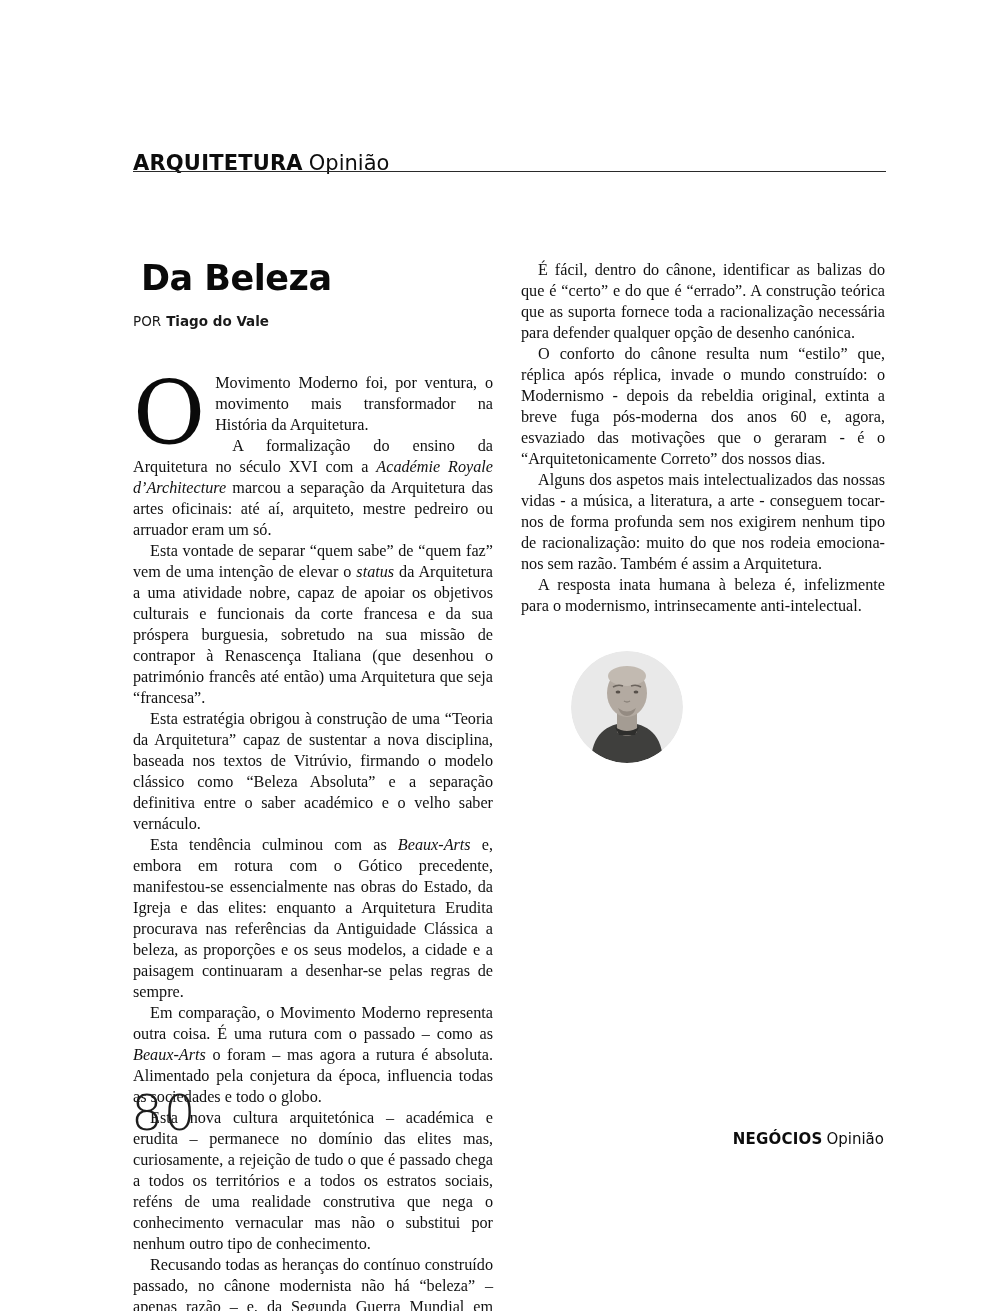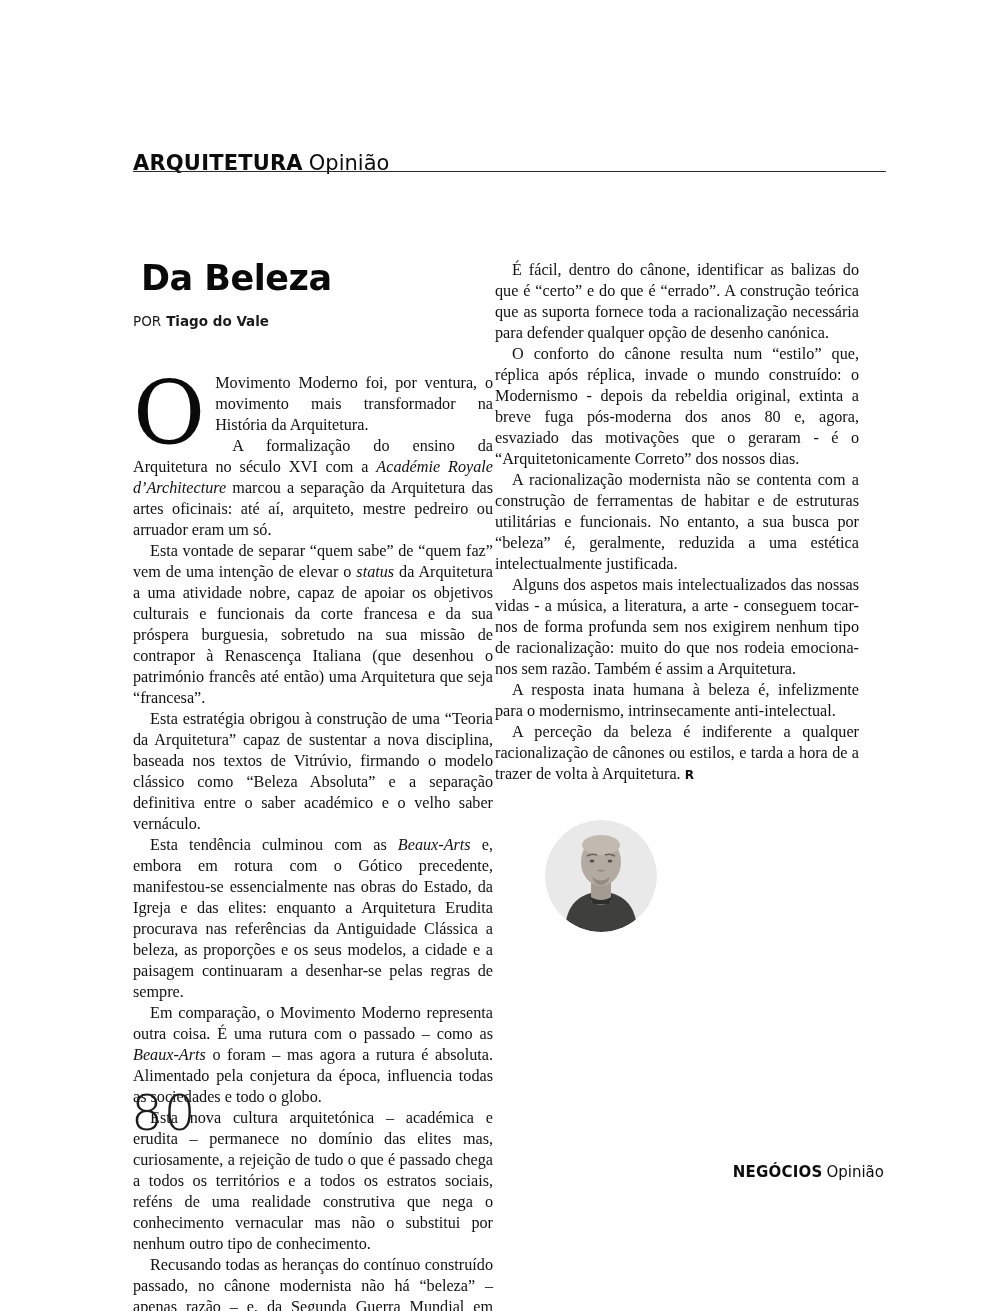--- a/index.html
+++ b/index.html
@@ -13,21 +13,21 @@
   .kicker{position:absolute;left:133px;top:138px;width:751px;
     font-family:"DejaVu Sans", sans-serif;font-size:21px;color:#0d0d0d;margin-top:13px;}
   .kicker .section{font-weight:bold;letter-spacing:0.2px;}
   .kicker .subsection{font-weight:normal;margin-left:6px;}
   .kicker-rule{position:absolute;left:133px;top:171px;width:753px;height:0;
     border-top:1.6px solid #2a2a2a;}
 
   
   .col{position:absolute;top:260px;}
   .col-left{left:133px;width:360px;}
-  .col-right{left:495px;width:364px;}
+  .col-right{left:521px;width:364px;}
 
   .article-title{font-family:"DejaVu Sans", sans-serif;font-weight:bold;
     font-size:35px;letter-spacing:-0.5px;color:#0a0a0a;margin:0 0 16px 8px;line-height:1.05;}
   .byline{font-family:"DejaVu Sans", sans-serif;font-size:13.5px;color:#1a1a1a;margin-bottom:44px;}
   .byline .prefix{font-weight:normal;margin-right:5px;margin-top:21px;}
   .byline .author{font-weight:bold;}
 
   .body-text{font-size:16.2px;line-height:21px;}
   .para{margin:0;text-indent:17px;text-align:justify;}
   .col-left .body-text p:first-of-type{text-indent:0;}
@@ -41,21 +41,21 @@
   .author-box{margin-top:34px;display:flex;align-items:flex-start;margin-left:50px;}
   .author-photo{width:112px;height:112px;border-radius:50%;overflow:hidden;flex:0 0 auto;}
   .author-info{margin-left:20px;font-family:"DejaVu Sans", sans-serif;
     font-size:14.5px;line-height:22px;color:#1c1c1c;padding-top:2px;width:178px;}
   .author-info .heading{font-weight:bold;margin:0 0 1px 0;}
 
   
   .page-number{position:absolute;left:131px;top:1084px;
     font-family:"DejaVu Sans", sans-serif;font-weight:300;font-size:50px;color:#1d1d1d;
     letter-spacing:1px;}
-  .folio{position:absolute;right:116px;top:1163px;
+  .folio{position:absolute;right:116px;top:1130px;
     font-family:"DejaVu Sans", sans-serif;font-size:15px;color:#0d0d0d;}
   .folio .brand{font-weight:bold;letter-spacing:0.2px;}
   .folio .suffix{font-weight:normal;margin-left:4px;}
 </style>
 </head>
 <body>
 
 <div class="page">
 
   <div class="kicker">
@@ -70,25 +70,23 @@
     </div>
     <div class="body-text">
       <span class="dropcap">O</span>
       <div style="display:contents;"><p class="para"><span>Movimento Moderno foi, por ventura, o movimento mais transformador na História da Arquitetura.</span></p><p class="para"><span>A formalização do ensino da Arquitetura no século XVI com a </span><span class="it">Académie Royale d’Architecture</span><span> marcou a separação da Arquitetura das artes oficinais: até aí, arquiteto, mestre pedreiro ou arruador eram um só.</span></p><p class="para"><span>Esta vontade de separar “quem sabe” de “quem faz” vem de uma intenção de elevar o </span><span class="it">status</span><span> da Arquitetura a uma atividade nobre, capaz de apoiar os objetivos culturais e funcionais da corte francesa e da sua próspera burguesia, sobretudo na sua missão de contrapor à Renascença Italiana (que desenhou o património francês até então) uma Arquitetura que seja “francesa”.</span></p><p class="para"><span>Esta estratégia obrigou à construção de uma “Teoria da Arquitetura” capaz de sustentar a nova disciplina, baseada nos textos de Vitrúvio, firmando o modelo clássico como “Beleza Absoluta” e a separação definitiva entre o saber académico e o velho saber vernáculo.</span></p><p class="para"><span>Esta tendência culminou com as </span><span class="it">Beaux-Arts</span><span> e, embora em rotura com o Gótico precedente, manifestou-se essencialmente nas obras do Estado, da Igreja e das elites: enquanto a Arquitetura Erudita procurava nas referências da Antiguidade Clássica a beleza, as proporções e os seus modelos, a cidade e a paisagem continuaram a desenhar-se pelas regras de sempre.</span></p><p class="para"><span>Em comparação, o Movimento Moderno representa outra coisa. É uma rutura com o passado – como as </span><span class="it">Beaux-Arts</span><span> o foram – mas agora a rutura é absoluta. Alimentado pela conjetura da época, influencia todas as sociedades e todo o globo.</span></p><p class="para"><span>Esta nova cultura arquitetónica – académica e erudita – permanece no domínio das elites mas, curiosamente, a rejeição de tudo o que é passado chega a todos os territórios e a todos os estratos sociais, reféns de uma realidade construtiva que nega o conhecimento vernacular mas não o substitui por nenhum outro tipo de conhecimento.</span></p><p class="para"><span>Recusando todas as heranças do contínuo construído passado, no cânone modernista não há “beleza” – apenas razão – e, da Segunda Guerra Mundial em frente, esta ortodoxia domina o mundo.</span></p></div>
     </div>
   </div>
 
   <div class="col col-right">
     <div class="body-text">
         <p class="para"><span>É fácil, dentro do cânone, identificar as balizas do que é “certo” e do que é “errado”. A construção teórica que as suporta fornece toda a racionalização necessária para defender qualquer opção de desenho canónica.</span></p>
-        <p class="para"><span>O conforto do cânone resulta num “estilo” que, réplica após réplica, invade o mundo construído: o Modernismo - depois da rebeldia original, extinta a breve fuga pós-moderna dos anos 80 e, agora, esvaziado das motivações que o geraram - é o “Arquitetonicamente Correto” dos nossos dias.</span></p>
-        <p class="para"><span>A racionalização modernista não se contenta com a construção de ferramentas de habitar e de estruturas utilitárias e funcionais. No entanto, a sua busca por “beleza” é, geralmente, reduzida a uma estética intelectualmente justificada.</span></p>
+        <p class="para"><span>O conforto do cânone resulta num “estilo” que, réplica após réplica, invade o mundo construído: o Modernismo - depois da rebeldia original, extinta a breve fuga pós-moderna dos anos 60 e, agora, esvaziado das motivações que o geraram - é o “Arquitetonicamente Correto” dos nossos dias.</span></p>
         <p class="para"><span>Alguns dos aspetos mais intelectualizados das nossas vidas - a música, a literatura, a arte - conseguem tocar-nos de forma profunda sem nos exigirem nenhum tipo de racionalização: muito do que nos rodeia emociona-nos sem razão. Também é assim a Arquitetura.</span></p>
         <p class="para"><span>A resposta inata humana à beleza é, infelizmente para o modernismo, intrinsecamente anti-intelectual.</span></p>
-        <p class="para"><span>A perceção da beleza é indiferente a qualquer racionalização de cânones ou estilos, e tarda a hora de a trazer de volta à Arquitetura. </span><span class="endmark">R</span></p>
       </div>
 
     <div class="author-box">
       <div class="author-photo">
         <svg width="112" height="112" viewBox="0 0 112 112">
           <defs>
               <clipPath id="pc">
                 <circle cx="56" cy="56" r="56"></circle>
               </clipPath>
             </defs>

